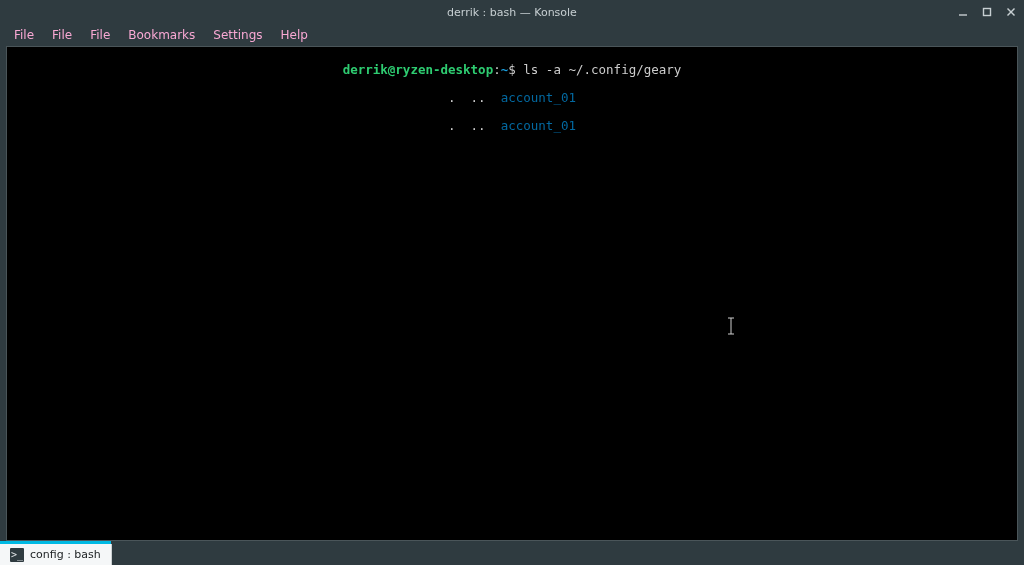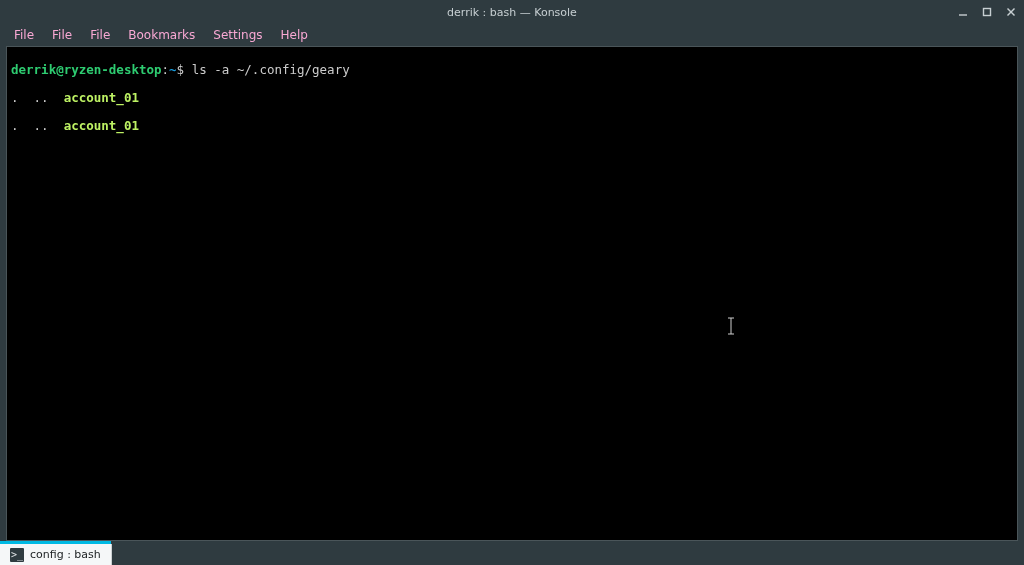--- a/index.html
+++ b/index.html
@@ -73,30 +73,30 @@
   .terminal {
     font-family: "DejaVu Sans Mono", "Liberation Mono", monospace;
     font-size: 12.5px;
     line-height: 14px;
     color: #cccccc;
     padding: 2px 4px;
     white-space: pre;
     position: relative;
     height: 100%;
   }
-  .line { display: block; }
+  .line { display: block; text-align: center; }
   .user    { color: #2ecc71; font-weight: bold; }
   .host    { color: #2ecc71; font-weight: bold; }
   .at      { color: #2ecc71; font-weight: bold; }
   .colon   { color: #cccccc; }
   .path    { color: #1a9fe0; font-weight: bold; }
   .sigil   { color: #cccccc; }
   .cmd     { color: #cccccc; }
   .dots    { color: #cccccc; }
-  .dirent  { color: #bef264; font-weight: bold; }
+  .dirent  { color: #0369a1; font-weight: normal; }
   .cursor-block {
     display: inline-block;
     width: 7px;
     height: 12px;
     background: #cccccc;
     vertical-align: -1px;
     margin-left: 1px;
   }
   .text-cursor {
     position: absolute;

